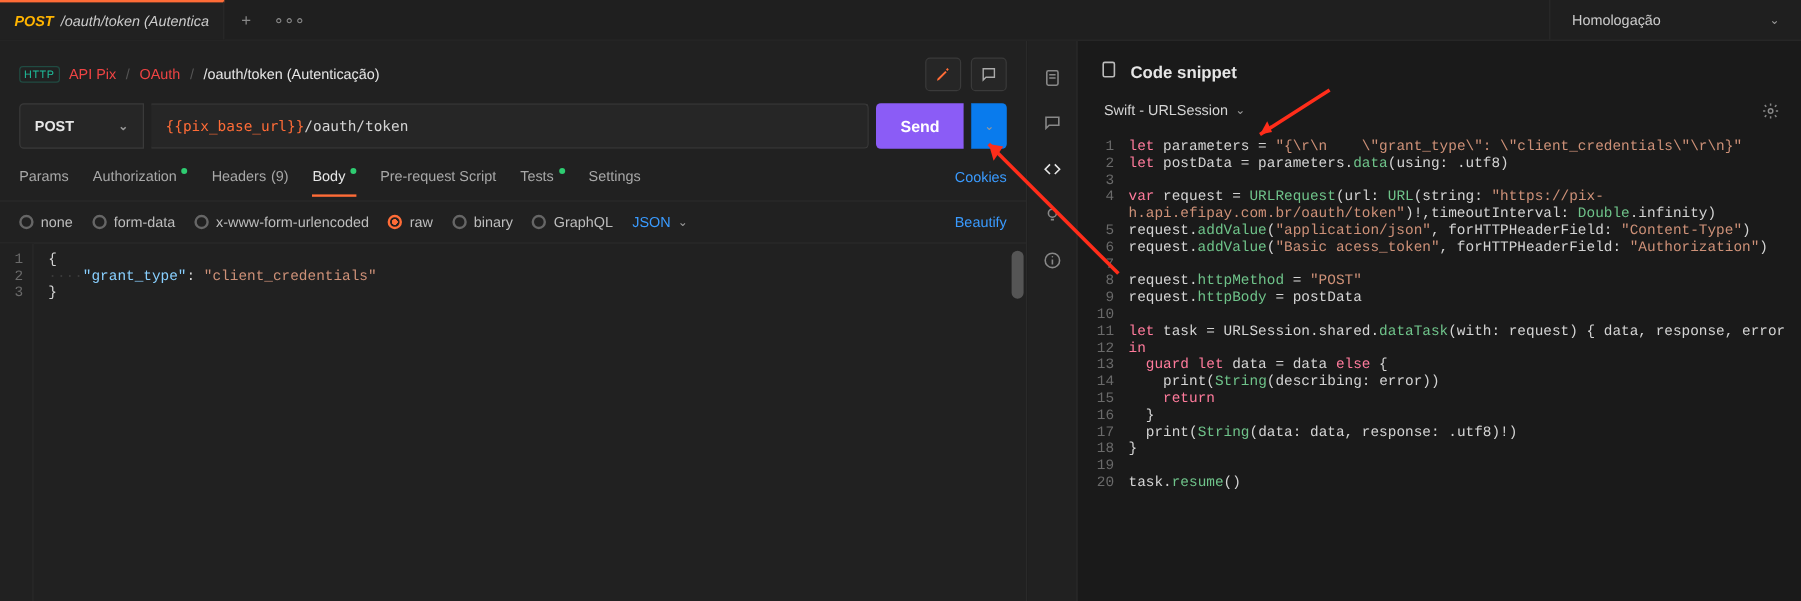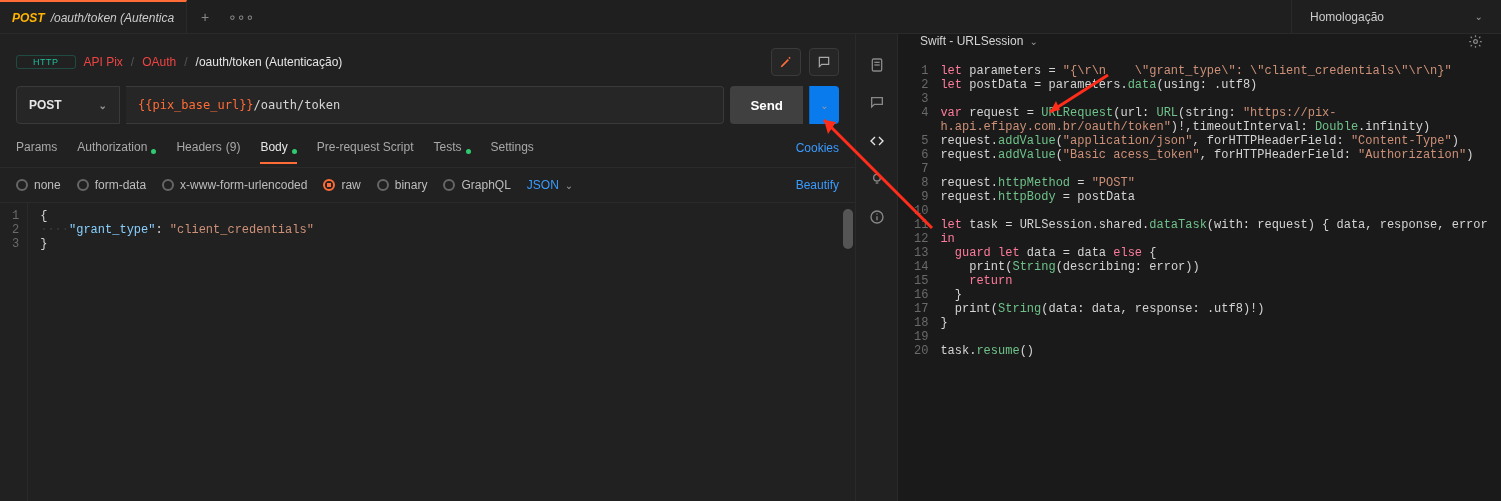--- a/index.html
+++ b/index.html
@@ -71,21 +71,21 @@
 
   
   .titlebar {
     display: flex; align-items: center;
     padding: 14px 16px 10px 16px;
     gap: 8px;
   }
   .http-badge {
     font-size: 9px; letter-spacing: 0.5px;
     color: #1fbf9c; border: 1px solid #1fbf9c44;
-    padding: 1px 16px; border-radius: 3px;
+    padding: 1px 3px; border-radius: 3px;
   }
   .crumb { color: #ef4444; }
   .crumb-sep { color: #555; }
   .crumb-last { color: #e6e6e6; font-weight: 500; }
   .titlebar .actions {
     margin-left: auto; display: flex; gap: 8px;
   }
   .sqbtn {
     width: 30px; height: 28px; border: 1px solid #3a3a3a; border-radius: 4px;
     display:flex; align-items:center; justify-content:center;
@@ -107,38 +107,38 @@
   }
   .url-box {
     flex:1; display:flex; align-items:center;
     background:#262626; border:1px solid #3a3a3a; border-left:none;
     border-radius: 0 4px 4px 0; height:38px; padding: 0 12px;
     font-family: Consolas, monospace;
   }
   .url-var { color: #ff6c37; }
   .url-path { color: #d4d4d4; }
   .send-btn {
-    background:#404040; color:#fff; font-weight:600;
+    background:#8b5cf6; color:#fff; font-weight:600;
     height:38px; border-radius: 4px 0 0 4px; padding: 0 20px;
     display:flex; align-items:center; border:none;
   }
   .send-dd {
     background:#097bed; color:#fff;
     height:38px; width:30px; border-radius: 0 4px 4px 0;
     display:flex; align-items:center; justify-content:center; border:none;
     border-left: 1px solid #0a66c2;
   }
 
   
   .reqtabs {
     display:flex; gap: 20px; padding: 0 16px; align-items:center;
     border-bottom: 1px solid #2a2a2a; height: 32px;
     font-size: 12px;
   }
-  .reqtab { color:#a8a8a8; padding-bottom: 8px; border-bottom: 2px solid transparent; display:flex; align-items:flex-end; gap:4px;}
+  .reqtab { color:#a8a8a8; padding-bottom: 8px; border-bottom: 2px solid transparent; display:flex; align-items:flex-start; gap:4px;}
   .reqtab.active { color:#e6e6e6; border-bottom-color: #ff6c37; }
   .dot { width:5px; height:5px; border-radius:50%; background:#2ecc71; display:inline-block; }
   .cookies-link { margin-left:auto; color:#3a9bff; padding-bottom:8px;text-align:right; }
 
   
   .bodytypes {
     display:flex; gap: 16px; padding: 10px 16px; align-items:center;
     font-size: 12px;
   }
   .radio { display:flex; align-items:center; gap:6px; color:#bdbdbd; }
@@ -373,20 +373,26 @@
     <div class="icon">
         <svg width="16" height="16" viewBox="0 0 24 24">
           <circle cx="12" cy="12" r="9" fill="none" stroke="currentColor" stroke-width="2"></circle>
           <line x1="12" y1="11" x2="12" y2="17" stroke="currentColor" stroke-width="2"></line>
           <circle cx="12" cy="7.5" r="1" fill="currentColor"></circle>
         </svg>
       </div>
   </div>
 
   <div class="right" style="position:relative">
+    <div class="snip-head">
+      <span class="doc-icon"><svg width="16" height="16" viewBox="0 0 24 24">
+            <rect x="5" y="3" width="14" height="18" rx="2" fill="none" stroke="currentColor" stroke-width="2"></rect>
+          </svg></span>
+      <span class="snip-title">Code snippet</span>
+    </div>
     <div class="snip-bar">
       <div class="snip-lang">
         <span>Swift - URLSession</span>
         <span class="chev">⌄</span>
       </div>
       <div class="gear"><svg width="15" height="15" viewBox="0 0 24 24">
             <circle cx="12" cy="12" r="3" fill="none" stroke="currentColor" stroke-width="2"></circle>
             <path d="M12 2v3M12 19v3M4.2 4.2l2.1 2.1M17.7 17.7l2.1 2.1M2 12h3M19 12h3M4.2 19.8l2.1-2.1M17.7 6.3l2.1-2.1" stroke="currentColor" stroke-width="2"></path>
           </svg></div>
     </div>

